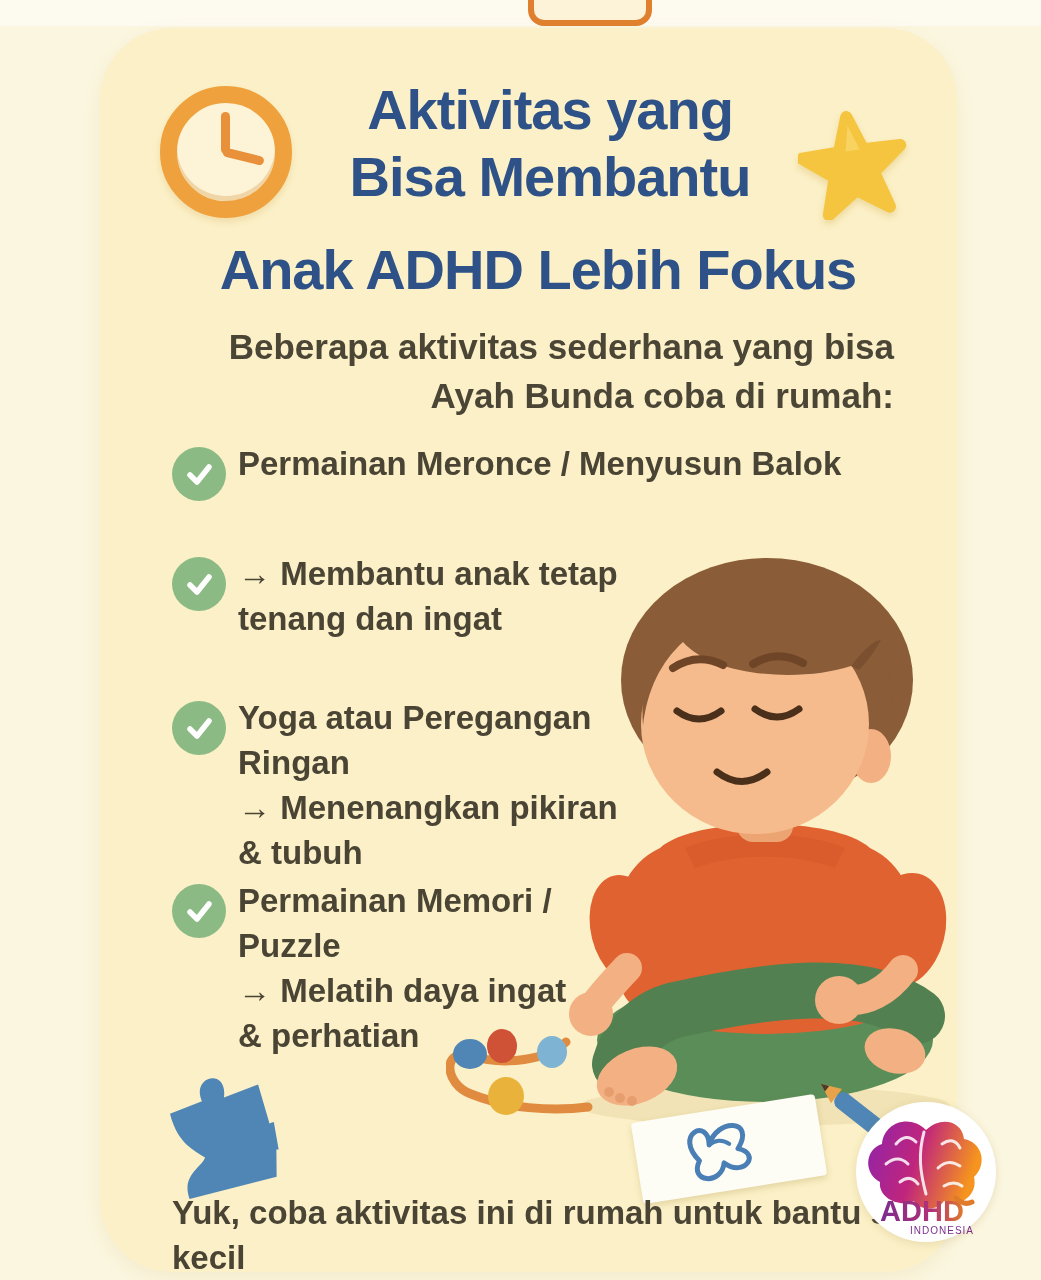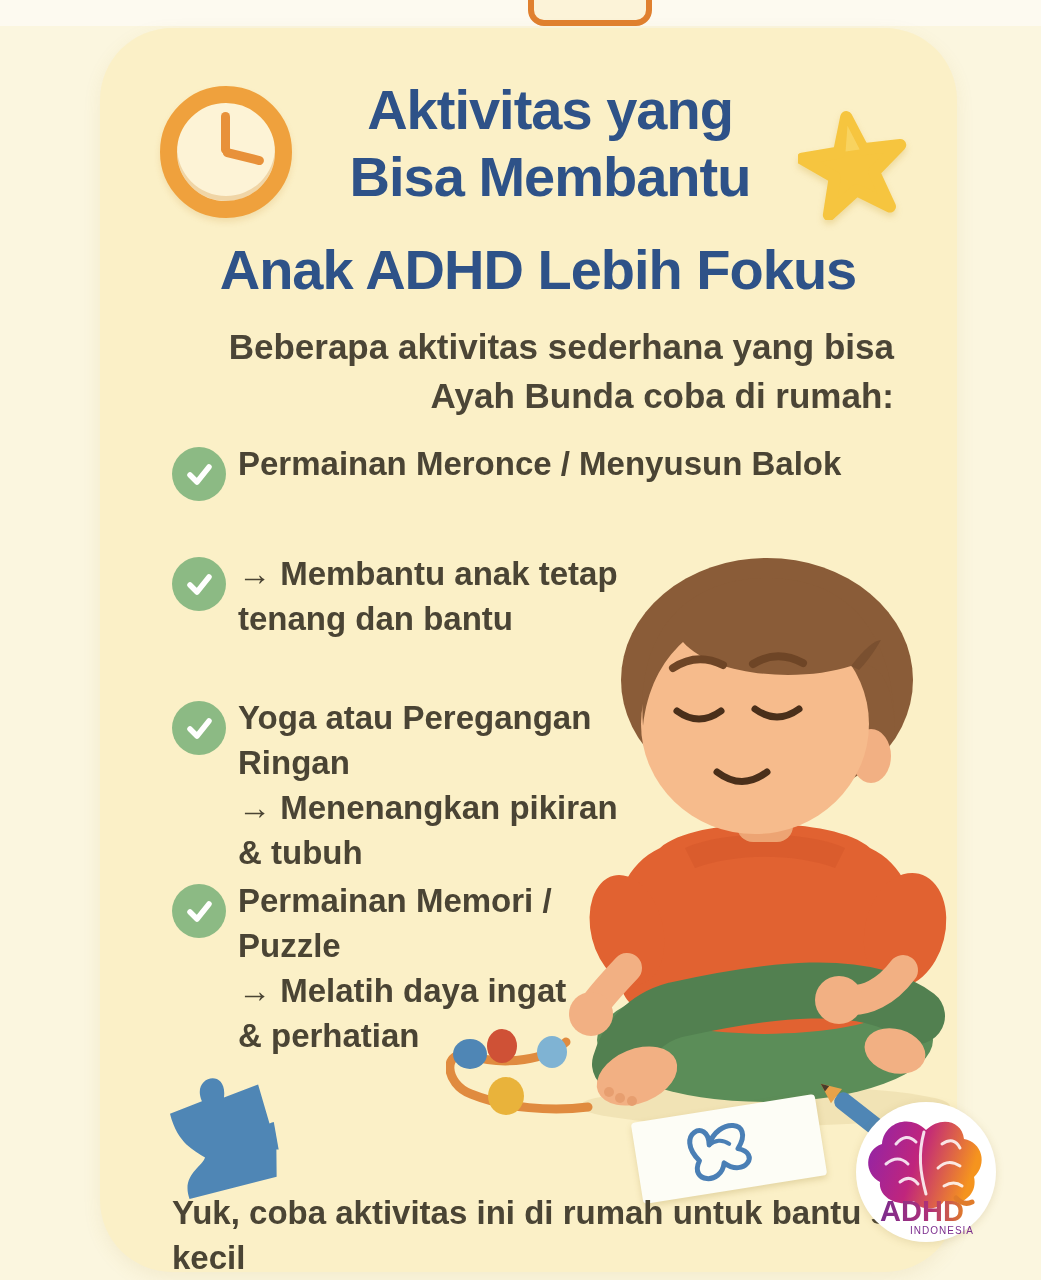--- a/index.html
+++ b/index.html
@@ -122,21 +122,21 @@
   </div>
 
   <div class="check-item" style="top:551px;">
     <div class="check-circle" style="top:6px;">
       <svg viewBox="0 0 30 30">
           <path d="M6,16 L13,23 L25,8" fill="none" stroke="#ffffff" stroke-width="5.5" stroke-linecap="round" stroke-linejoin="round"></path>
         </svg>
     </div>
     <div class="check-text" style="top:0;">
       <div>→ Membantu anak tetap</div>
-      <div>tenang dan bantu</div>
+      <div>tenang dan ingat</div>
     </div>
   </div>
 
   <div class="check-item" style="top:695px;">
     <div class="check-circle" style="top:6px;">
       <svg viewBox="0 0 30 30">
           <path d="M6,16 L13,23 L25,8" fill="none" stroke="#ffffff" stroke-width="5.5" stroke-linecap="round" stroke-linejoin="round"></path>
         </svg>
     </div>
     <div class="check-text" style="top:0;">

